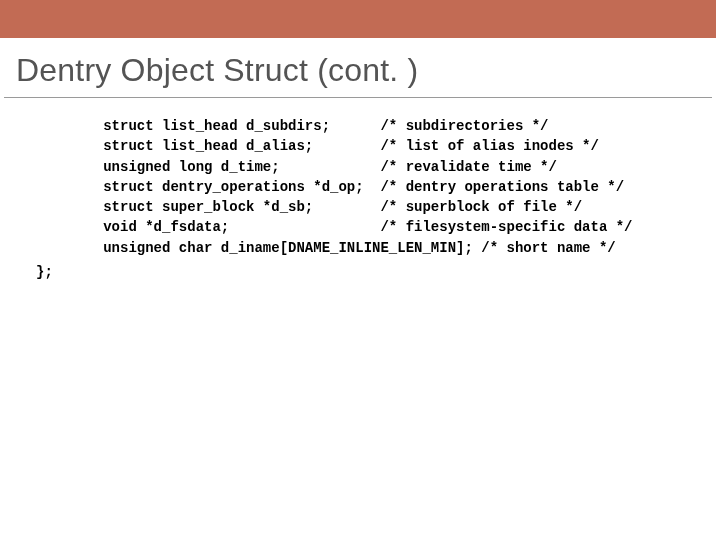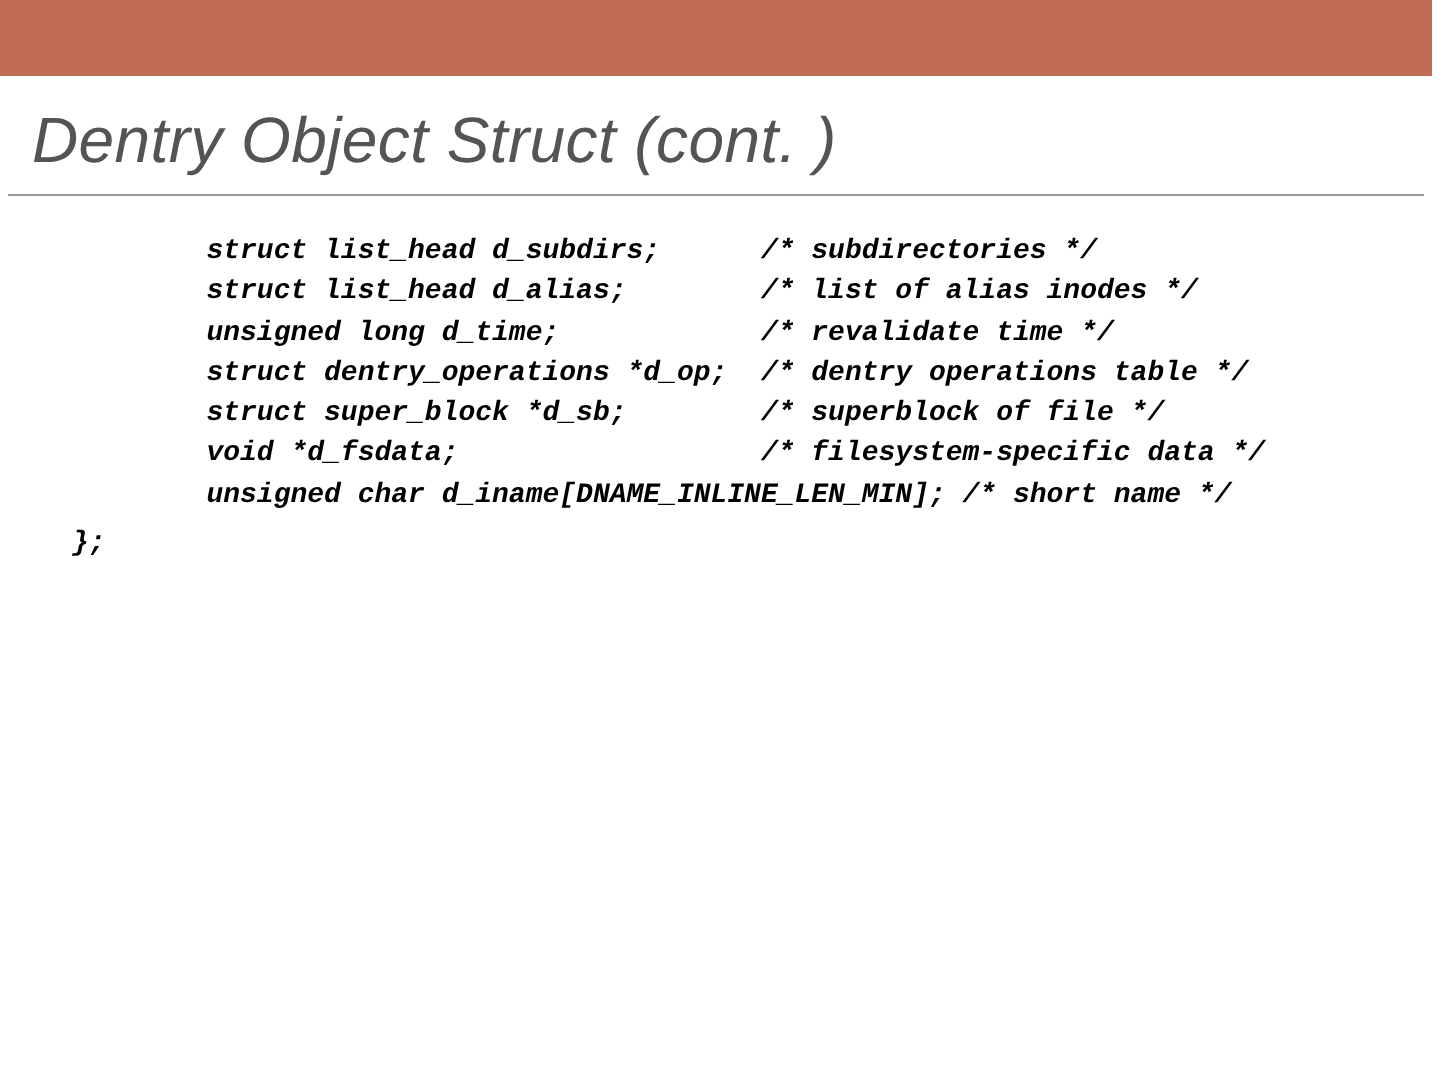--- a/index.html
+++ b/index.html
@@ -1,17 +1,17 @@
 <!DOCTYPE html>
 <html><head>
 <meta charset="utf-8">
 <style>
   * { margin: 0; padding: 0; box-sizing: border-box; }
   html, body { width: 720px; height: 540px; background: #fff; font-family: Arial, Helvetica, sans-serif; }
-  .slide { width: 716px; height: 540px; position: relative; font-style: italic; }
+  .slide { width: 716px; height: 540px; position: relative; }
   .topbar { width: 100%; height: 38px; background: #c26b54; }
   .title { font-size: 32px; color: #545454; padding: 14px 16px 8px 16px; font-weight: 400; letter-spacing: 0.2px; }
   .rule { border: none; border-top: 1px solid #9a9a9a; margin: 0 4px 0 4px; }
   .codewrap { padding: 18px 0 0 36px; }
   .code { font-family: "Courier New", Courier, monospace; font-size: 14px; line-height: 1.45; white-space: pre; color: #000; font-weight: 600; }
   .closebrace { font-family: "Courier New", Courier, monospace; font-size: 14px; font-weight: 600; padding-left: 36px; padding-top: 6px; }
 </style>
 </head>
 <body>
 

